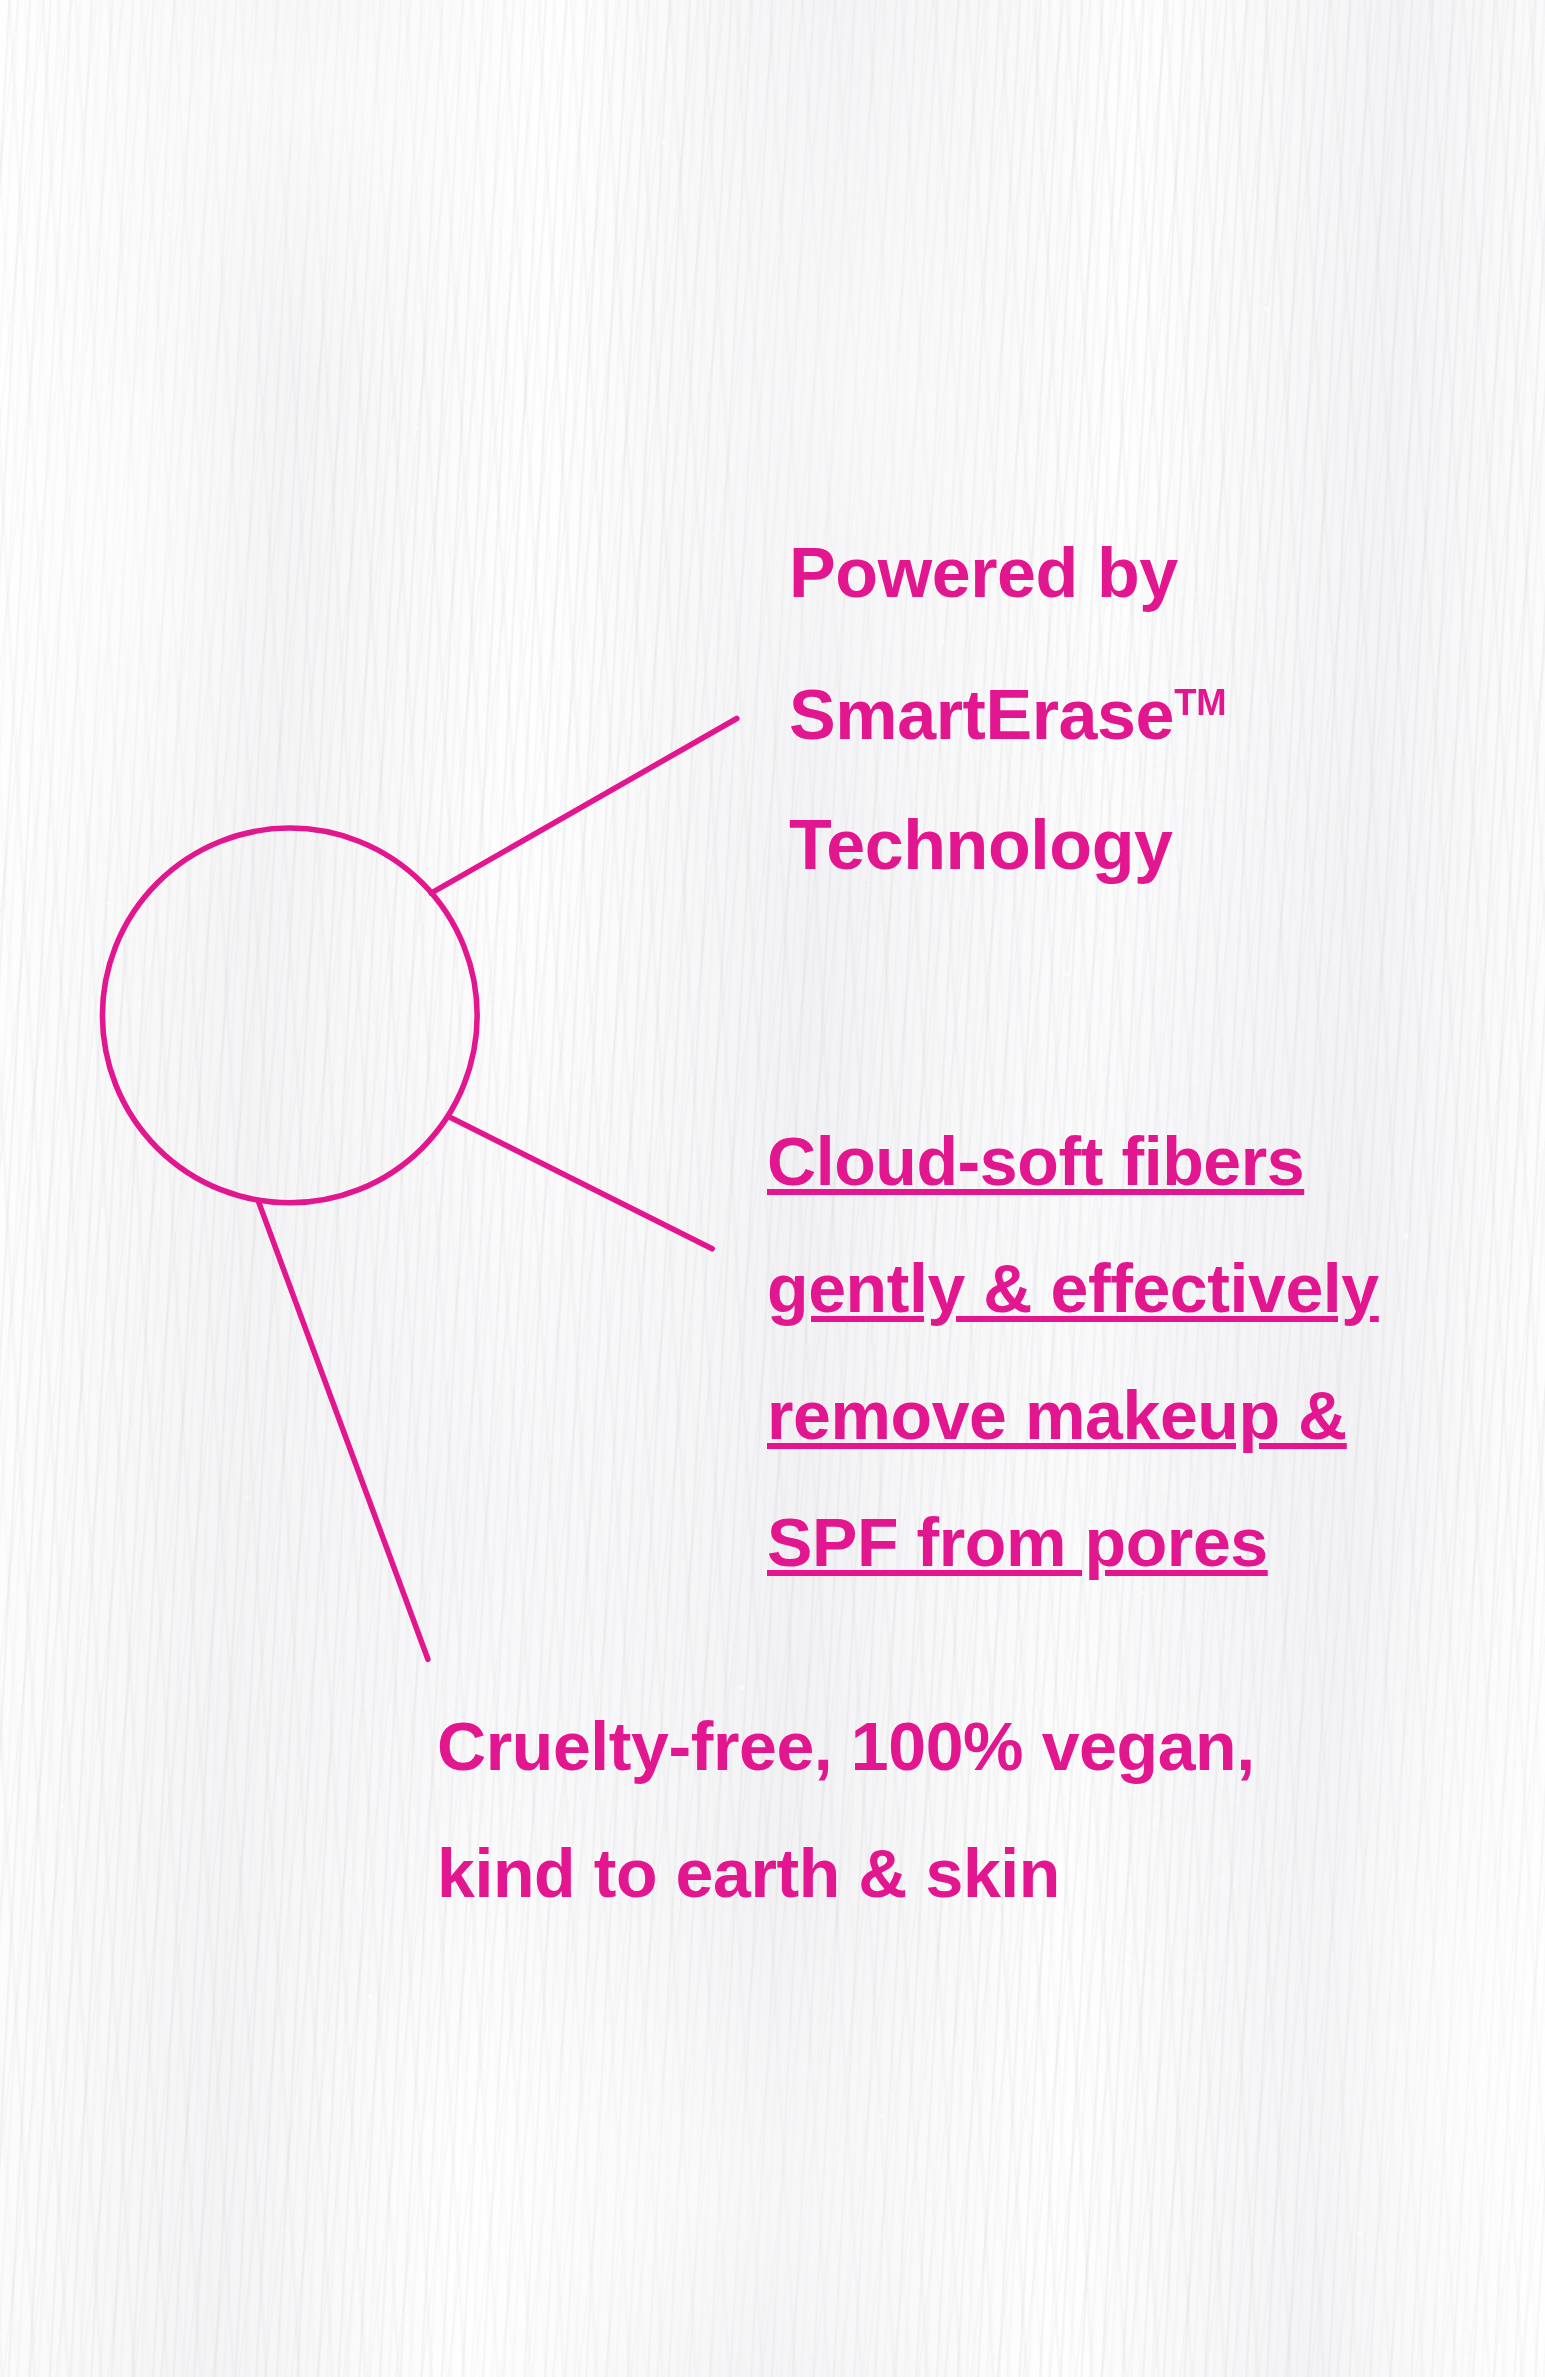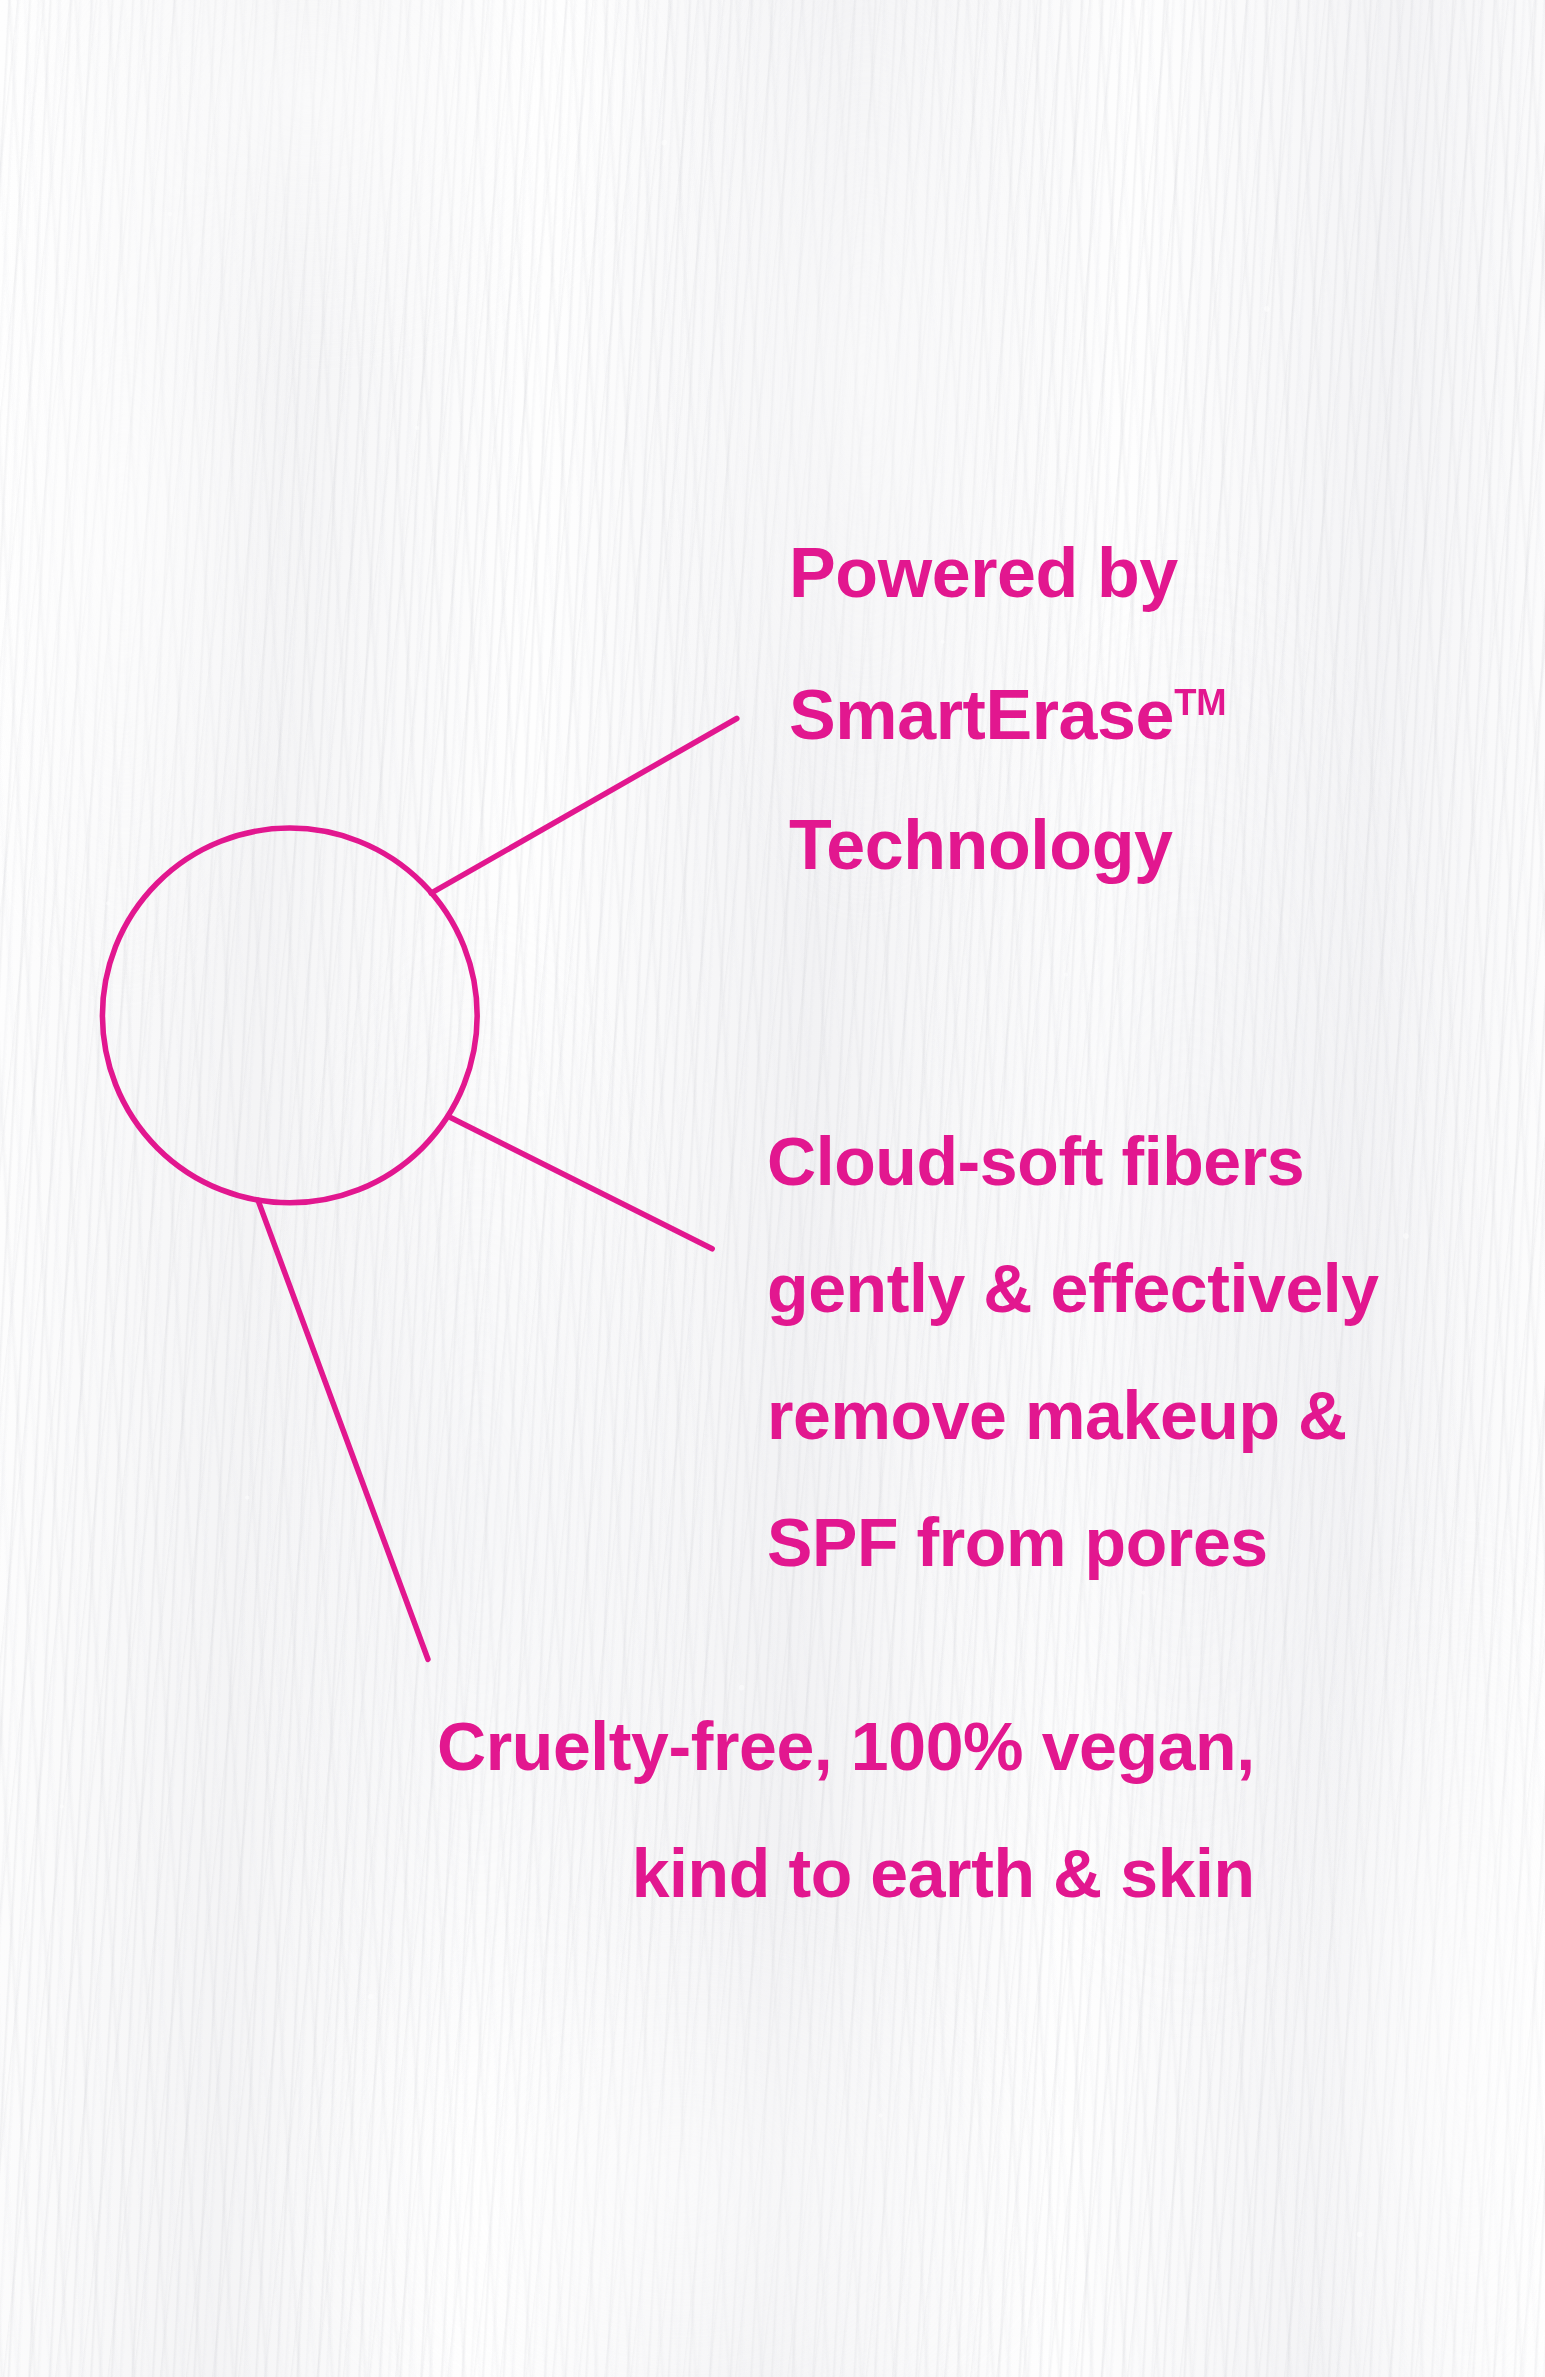--- a/index.html
+++ b/index.html
@@ -118,28 +118,28 @@
     top: 508px;
     font-size: 70px;
     line-height: 130px;
   }
 
   #callout-2 {
     left: 767px;
     top: 1098px;
     font-size: 68px;
     line-height: 127px;
+    text-decoration: underline;
   }
 
   #callout-3 {
     left: 437px;
     top: 1683px;
     font-size: 68px;
     line-height: 127px;
-    text-align: right;
   }
 
   .tm-mark {
     font-size: 0.52em;
     vertical-align: super;
     letter-spacing: 0;
     margin-top: 16px;
   }
 </style>
 </head>

